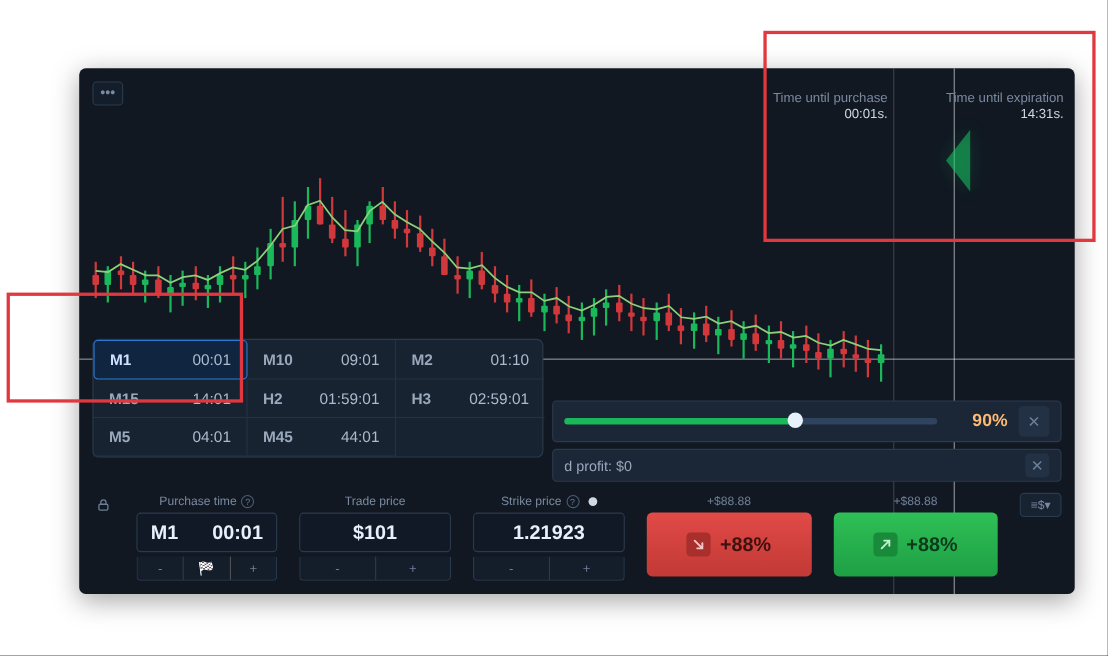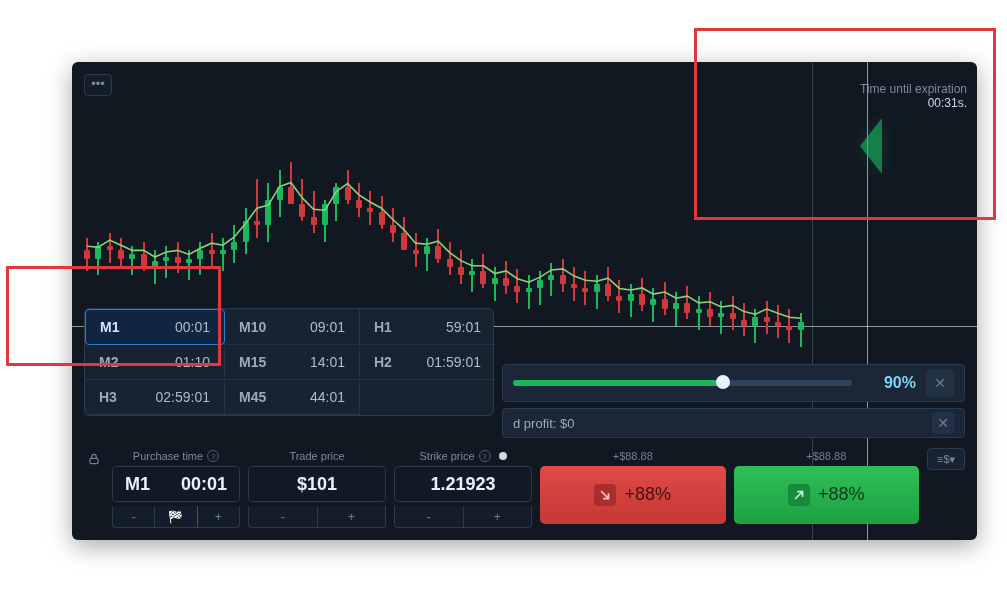--- a/index.html
+++ b/index.html
@@ -113,41 +113,41 @@
   .slider {
     flex: 1; height: 6px; border-radius: 3px;
     background: linear-gradient(90deg, #1bb85b 0%, #1bb85b 62%, #30435e 62%, #30435e 100%);
     position: relative;
   }
   .slider .knob {
     position: absolute; left: 62%; top: -5px;
     width: 14px; height: 14px; border-radius: 50%;
     background: #e8f0fb; transform: translateX(-50%);
   }
-  .pct { color: #7dd3fc; font-weight: 700; font-size: 16px; width: 54px; text-align: right; }
+  .pct { color: #fdba74; font-weight: 700; font-size: 16px; width: 54px; text-align: right; }
   .xbtn {
     width: 28px; height: 28px; border-radius: 4px;
     background: #233145; color: #6e7e96;
     display: flex; align-items: center; justify-content: center;
     font-size: 14px;
   }
   .profit-row {
     position: absolute; left: 430px; top: 346px;
     right: 12px; height: 30px;
     background: #1b2636;
     border: 1px solid #2b3b4f;
     border-radius: 4px;
     display: flex; align-items: center; justify-content: space-between;
     padding: 0 10px;
     color: #9aa8bb; font-size: 13px;
   }
   
   .bar {
     position: absolute; left: 12px; right: 12px; bottom: 12px;
-    display: flex; gap: 8px; align-items: stretch;
+    display: flex; gap: 20px; align-items: stretch;
   }
   .lockicon {
     width: 20px; display:flex; align-items:flex-start; justify-content:center;
     padding-top: 2px; color: #6e7e96;
   }
   .col { display: flex; flex-direction: column; gap: 4px; }
   .col .label { color: #7a8aa0; font-size: 11px; text-align: center; display:flex; align-items:center; justify-content:center; gap:4px; }
   .q { display:inline-flex; width:12px; height:12px; border:1px solid #4a5c76; border-radius:50%; align-items:center; justify-content:center; font-size:8px; color:#6e7e96; }
   .field {
     background: #101925; border: 1px solid #2b3b4f; border-radius: 4px;
@@ -165,21 +165,21 @@
   }
   .stepper > div:last-child { border-right:none; }
   .flag { font-size: 11px; filter: grayscale(1) brightness(1.4); }
   .bigbtn {
     flex: 1; border-radius: 5px;
     display:flex; flex-direction:column; align-items:center; justify-content:center;
     gap: 0;
     position: relative;
   }
   .bigbtn .top { color:#6e7e96; font-size:11px; position:absolute; top:-16px; }
-  .bigbtn .payout { font-size:18px; font-weight:400; display:flex; align-items:flex-start; gap:8px; }
+  .bigbtn .payout { font-size:18px; font-weight:700; display:flex; align-items:flex-end; gap:8px; }
   .arrow-sq {
     width:22px; height:22px; border-radius:4px;
     display:flex; align-items:center; justify-content:center;
   }
   .sell { background: linear-gradient(180deg,#e14a47,#c23935); }
   .sell .arrow-sq { background:#a92f2c; }
   .sell .payout { color:#3f110f; }
   .buy { background: linear-gradient(180deg,#2fbf56,#1ea045); }
   .buy .arrow-sq { background:#188a3a; }
   .buy .payout { color:#0d3a1b; }
@@ -193,23 +193,27 @@
 </head>
 <body>
 
 <div class="panel">
   <div class="ellipsis">•••</div>
 
   <div class="vline" style="left:740px"></div>
   <div class="vline highlight" style="left:795px"></div>
   <div class="hline" style="top:264px"></div>
 
+  <div class="timer timer-left">
+    <div>Time until purchase</div>
+    <div class="val">00:01s.</div>
+  </div>
   <div class="timer timer-right">
     <div>Time until expiration</div>
-    <div class="val">00:31s.</div>
+    <div class="val">14:31s.</div>
   </div>
   <div class="back-arrow"></div>
 
   <div class="chart" id="chart">
       <div class="candle down" style="left: 10px;">
         <div class="wick" style="top:75.6px;height:33.60000000000001px"></div>
         <div class="body" style="top:88.2px;height:8.399999999999991px"></div>
       </div>
       <div class="candle up" style="left: 21.3281px;">
         <div class="wick" style="top:79.80000000000001px;height:33.59999999999998px"></div>
@@ -473,38 +477,38 @@
   <div class="tf" id="tf">
       <div class="cell sel">
         <span class="lbl">M1</span>
         <span class="time">00:01</span>
       </div>
       <div class="cell">
         <span class="lbl">M10</span>
         <span class="time">09:01</span>
       </div>
       <div class="cell">
-        <span class="lbl">H1</span>
-        <span class="time">59:01</span>
-      </div>
-      <div class="cell">
         <span class="lbl">M2</span>
         <span class="time">01:10</span>
       </div>
       <div class="cell">
         <span class="lbl">M15</span>
         <span class="time">14:01</span>
       </div>
       <div class="cell">
         <span class="lbl">H2</span>
         <span class="time">01:59:01</span>
       </div>
       <div class="cell">
         <span class="lbl">H3</span>
         <span class="time">02:59:01</span>
+      </div>
+      <div class="cell">
+        <span class="lbl">M5</span>
+        <span class="time">04:01</span>
       </div>
       <div class="cell">
         <span class="lbl">M45</span>
         <span class="time">44:01</span>
       </div>
     </div>
 
   <div class="slider-row">
     <div class="slider">
         <div class="knob"></div>

